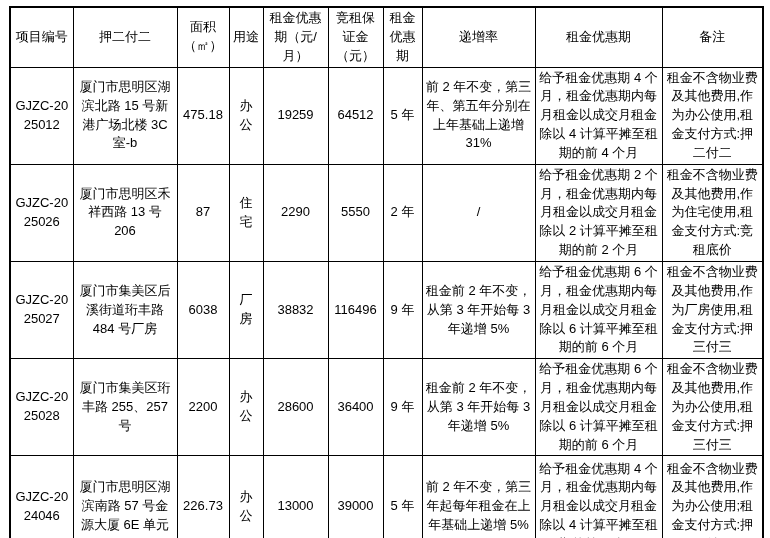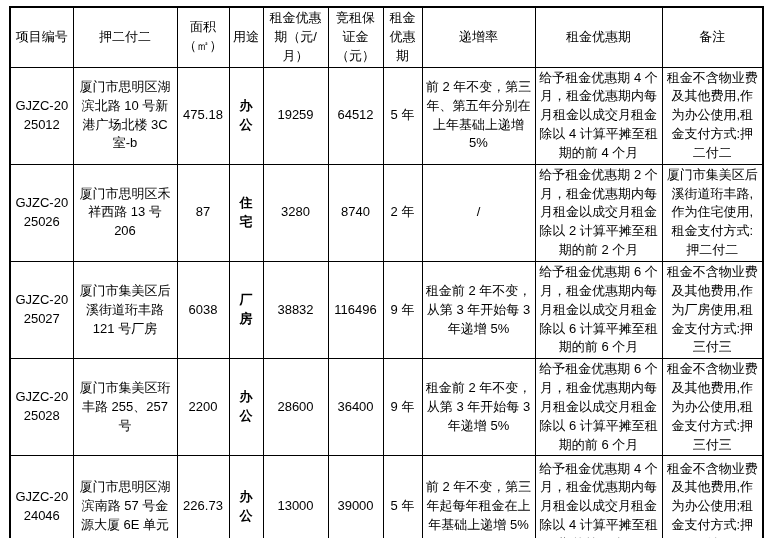--- a/index.html
+++ b/index.html
@@ -38,21 +38,21 @@
     font-weight: normal;
     overflow: hidden;
   }
   thead tr { height: 53px; }
   tbody tr:nth-child(1) { height: 93px; }
   tbody tr:nth-child(2) { height: 91px; }
   tbody tr:nth-child(3) { height: 91px; }
   tbody tr:nth-child(4) { height: 92px; }
   tbody tr:nth-child(5) { height: 102px; }
   .pid { word-break: break-all; padding: 0 5px; }
-  .vert { width: 1.15em; margin: 16px auto; word-break: break-all; font-weight: bold; }
+  .vert { width: 1.15em; margin: 16px auto; word-break: break-all; }
   td.remark-cell, td.discount-cell, td.increase-cell { padding: 1px 4px; }
 </style>
 </head>
 <body>
 
 <div class="sheet">
   <table class="lease-table">
     <colgroup>
       <col style="width:63px">
         <col style="width:104px">
@@ -75,49 +75,49 @@
         <th>竞租保证金（元）</th>
         <th>租金优惠期</th>
         <th>递增率</th>
         <th>租金优惠期</th>
         <th>备注</th>
       </tr>
     </thead>
     <tbody>
       <tr>
         <td class="pid">GJZC-2025012</td>
-        <td>厦门市思明区湖滨北路 10 号新港广场北楼 3C 室-b</td>
+        <td>厦门市思明区湖滨北路 15 号新港广场北楼 3C 室-b</td>
         <td>475.18</td>
         <td>
             <div class="vert">办公</div>
           </td>
         <td>19259</td>
         <td>64512</td>
         <td>5 年</td>
-        <td class="increase-cell">前 2 年不变，第三年、第五年分别在上年基础上递增 5%</td>
+        <td class="increase-cell">前 2 年不变，第三年、第五年分别在上年基础上递增 31%</td>
         <td class="discount-cell">给予租金优惠期 4 个月，租金优惠期内每月租金以成交月租金除以 4 计算平摊至租期的前 4 个月</td>
         <td class="remark-cell">租金不含物业费及其他费用,作为办公使用,租金支付方式:押二付二</td>
       </tr>
       <tr>
         <td class="pid">GJZC-2025026</td>
         <td>厦门市思明区禾祥西路 13 号 206</td>
         <td>87</td>
         <td>
             <div class="vert">住宅</div>
           </td>
-        <td>3280</td>
-        <td>8740</td>
+        <td>2290</td>
+        <td>5550</td>
         <td>2 年</td>
         <td class="increase-cell">/</td>
         <td class="discount-cell">给予租金优惠期 2 个月，租金优惠期内每月租金以成交月租金除以 2 计算平摊至租期的前 2 个月</td>
-        <td class="remark-cell">厦门市集美区后溪街道珩丰路,作为住宅使用,租金支付方式:押二付二</td>
+        <td class="remark-cell">租金不含物业费及其他费用,作为住宅使用,租金支付方式:竞租底价</td>
       </tr>
       <tr>
         <td class="pid">GJZC-2025027</td>
-        <td>厦门市集美区后溪街道珩丰路 121 号厂房</td>
+        <td>厦门市集美区后溪街道珩丰路 484 号厂房</td>
         <td>6038</td>
         <td>
             <div class="vert">厂房</div>
           </td>
         <td>38832</td>
         <td>116496</td>
         <td>9 年</td>
         <td class="increase-cell">租金前 2 年不变，从第 3 年开始每 3 年递增 5%</td>
         <td class="discount-cell">给予租金优惠期 6 个月，租金优惠期内每月租金以成交月租金除以 6 计算平摊至租期的前 6 个月</td>
         <td class="remark-cell">租金不含物业费及其他费用,作为厂房使用,租金支付方式:押三付三</td>

